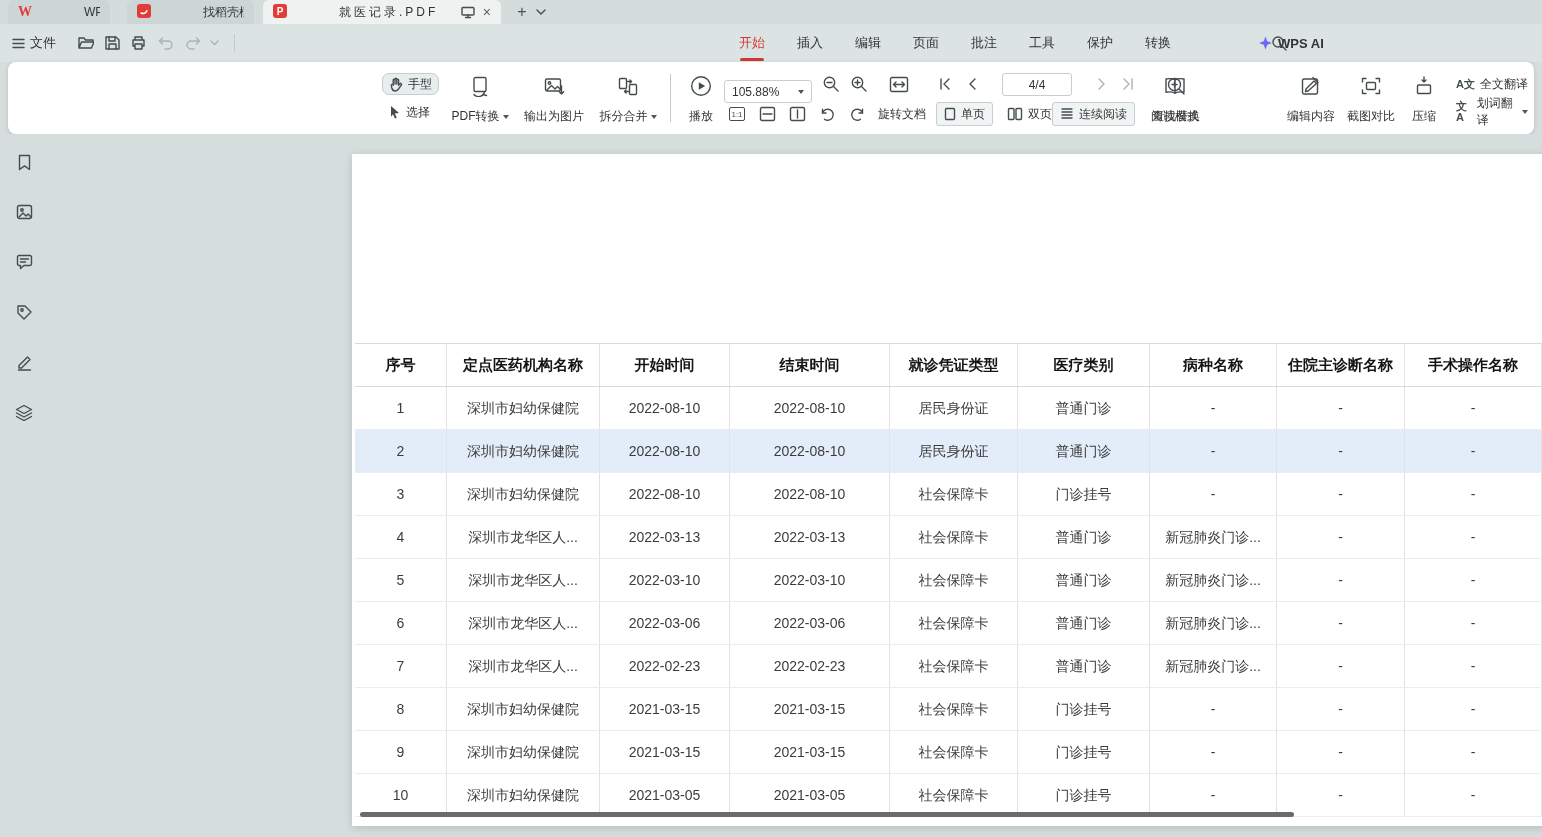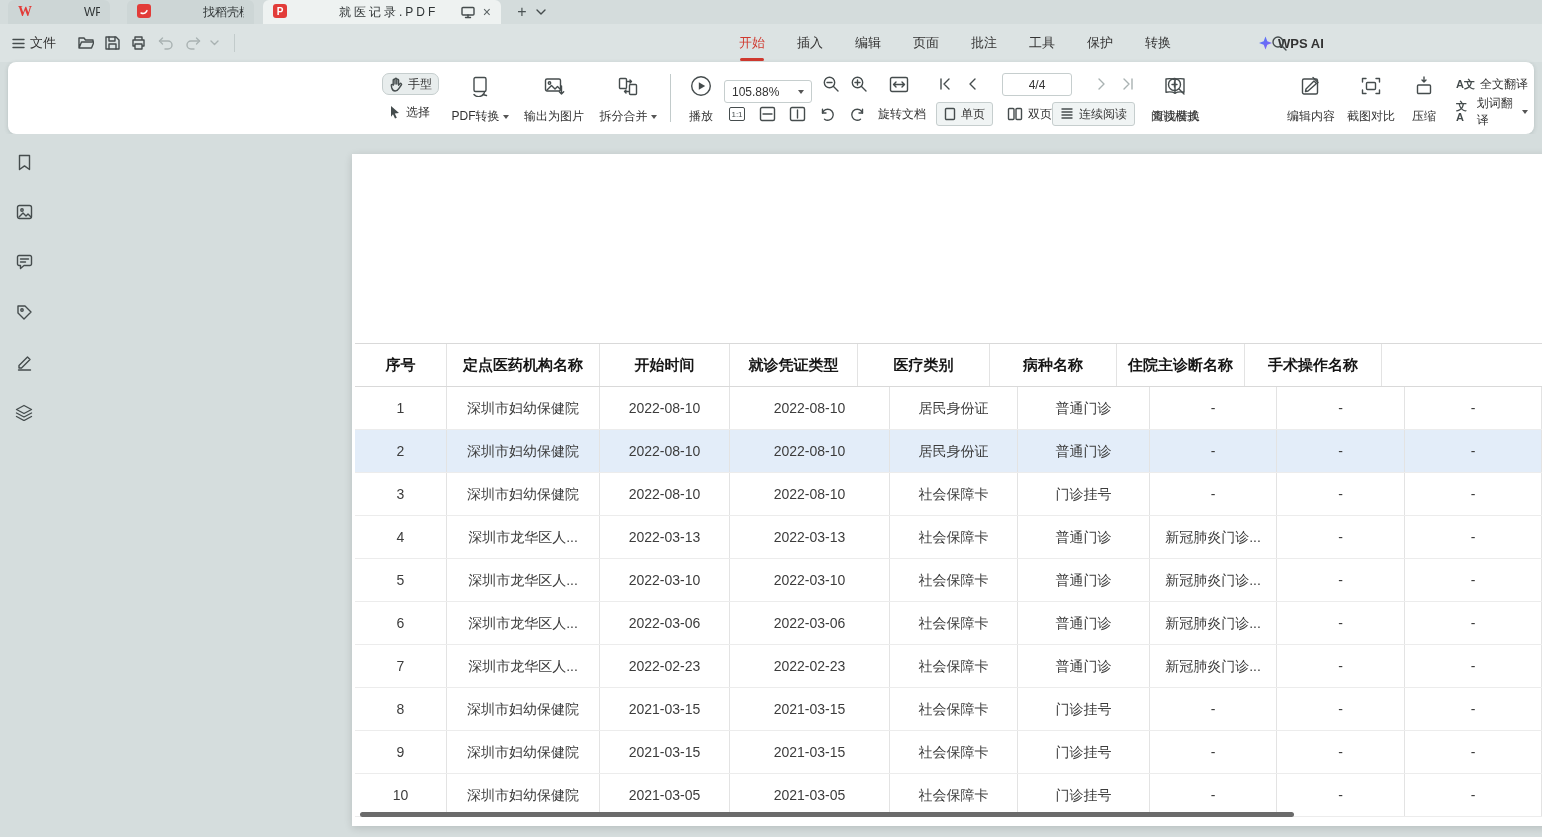--- a/index.html
+++ b/index.html
@@ -466,20 +466,21 @@
         </svg>
     </div>
   </div>
 
   <div class="pdf-page">
     <div class="med-table">
       <div class="trow head">
           <div class="cell th" style="width: 92px;">序号</div>
           <div class="cell th" style="width: 153px;">定点医药机构名称</div>
           <div class="cell th" style="width: 130px;">开始时间</div>
+          <div class="cell th" style="width: 160px;">结束时间</div>
           <div class="cell th" style="width: 128px;">就诊凭证类型</div>
           <div class="cell th" style="width: 132px;">医疗类别</div>
           <div class="cell th" style="width: 127px;">病种名称</div>
           <div class="cell th" style="width: 128px;">住院主诊断名称</div>
           <div class="cell th" style="width: 137px;">手术操作名称</div>
         </div>
       <div>
           <div class="trow">
             <div class="cell" style="width: 92px;">1</div>
             <div class="cell" style="width: 153px;">深圳市妇幼保健院</div>

